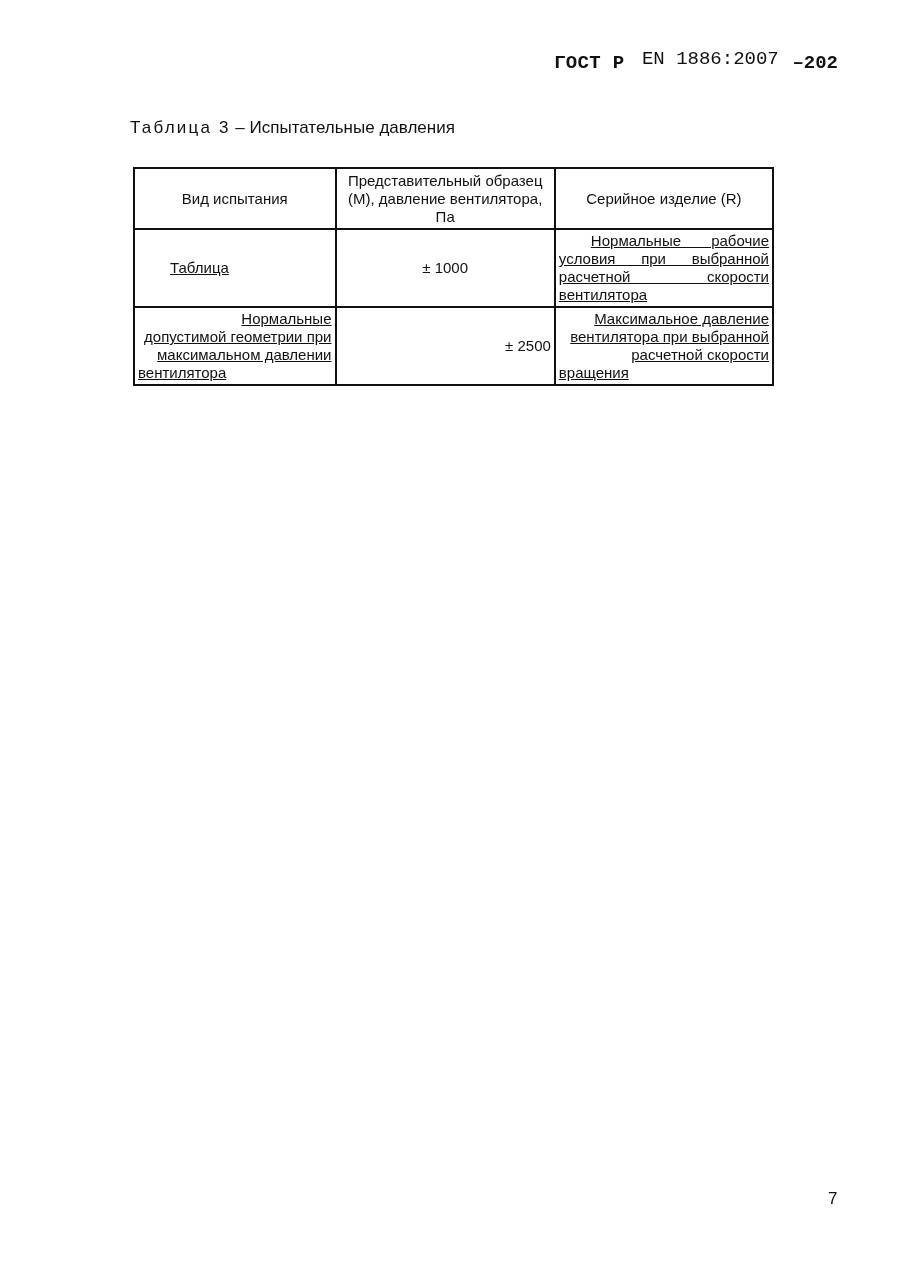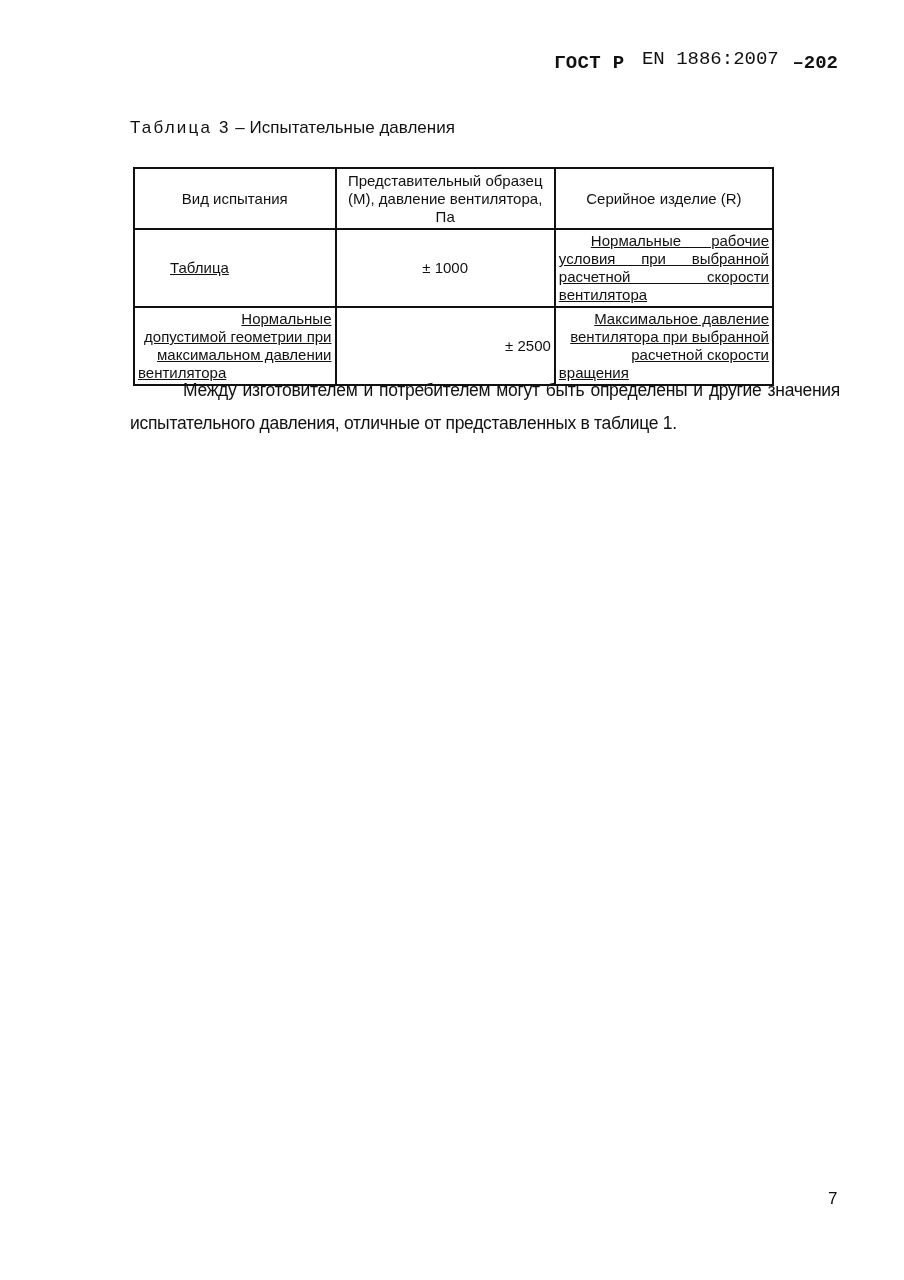--- a/index.html
+++ b/index.html
@@ -129,16 +129,15 @@
     </tr>
     <tr class="r2">
       <td class="just indent">Нормальные допустимой геометрии при максимальном давлении вентилятора</td>
       <td class="center">± 2500</td>
       <td class="just indent">Максимальное давление вентилятора при выбранной расчетной скорости вращения</td>
     </tr>
   </tbody>
 </table>
 
 <div class="body-text">
-  <p>Между изготовителем и потребителем могут быть определены и другие значения испытательного давления, отличные от представленных в таблице 1.</p>
 </div>
 
 <div class="page-number">7</div>
 
 </body></html>

